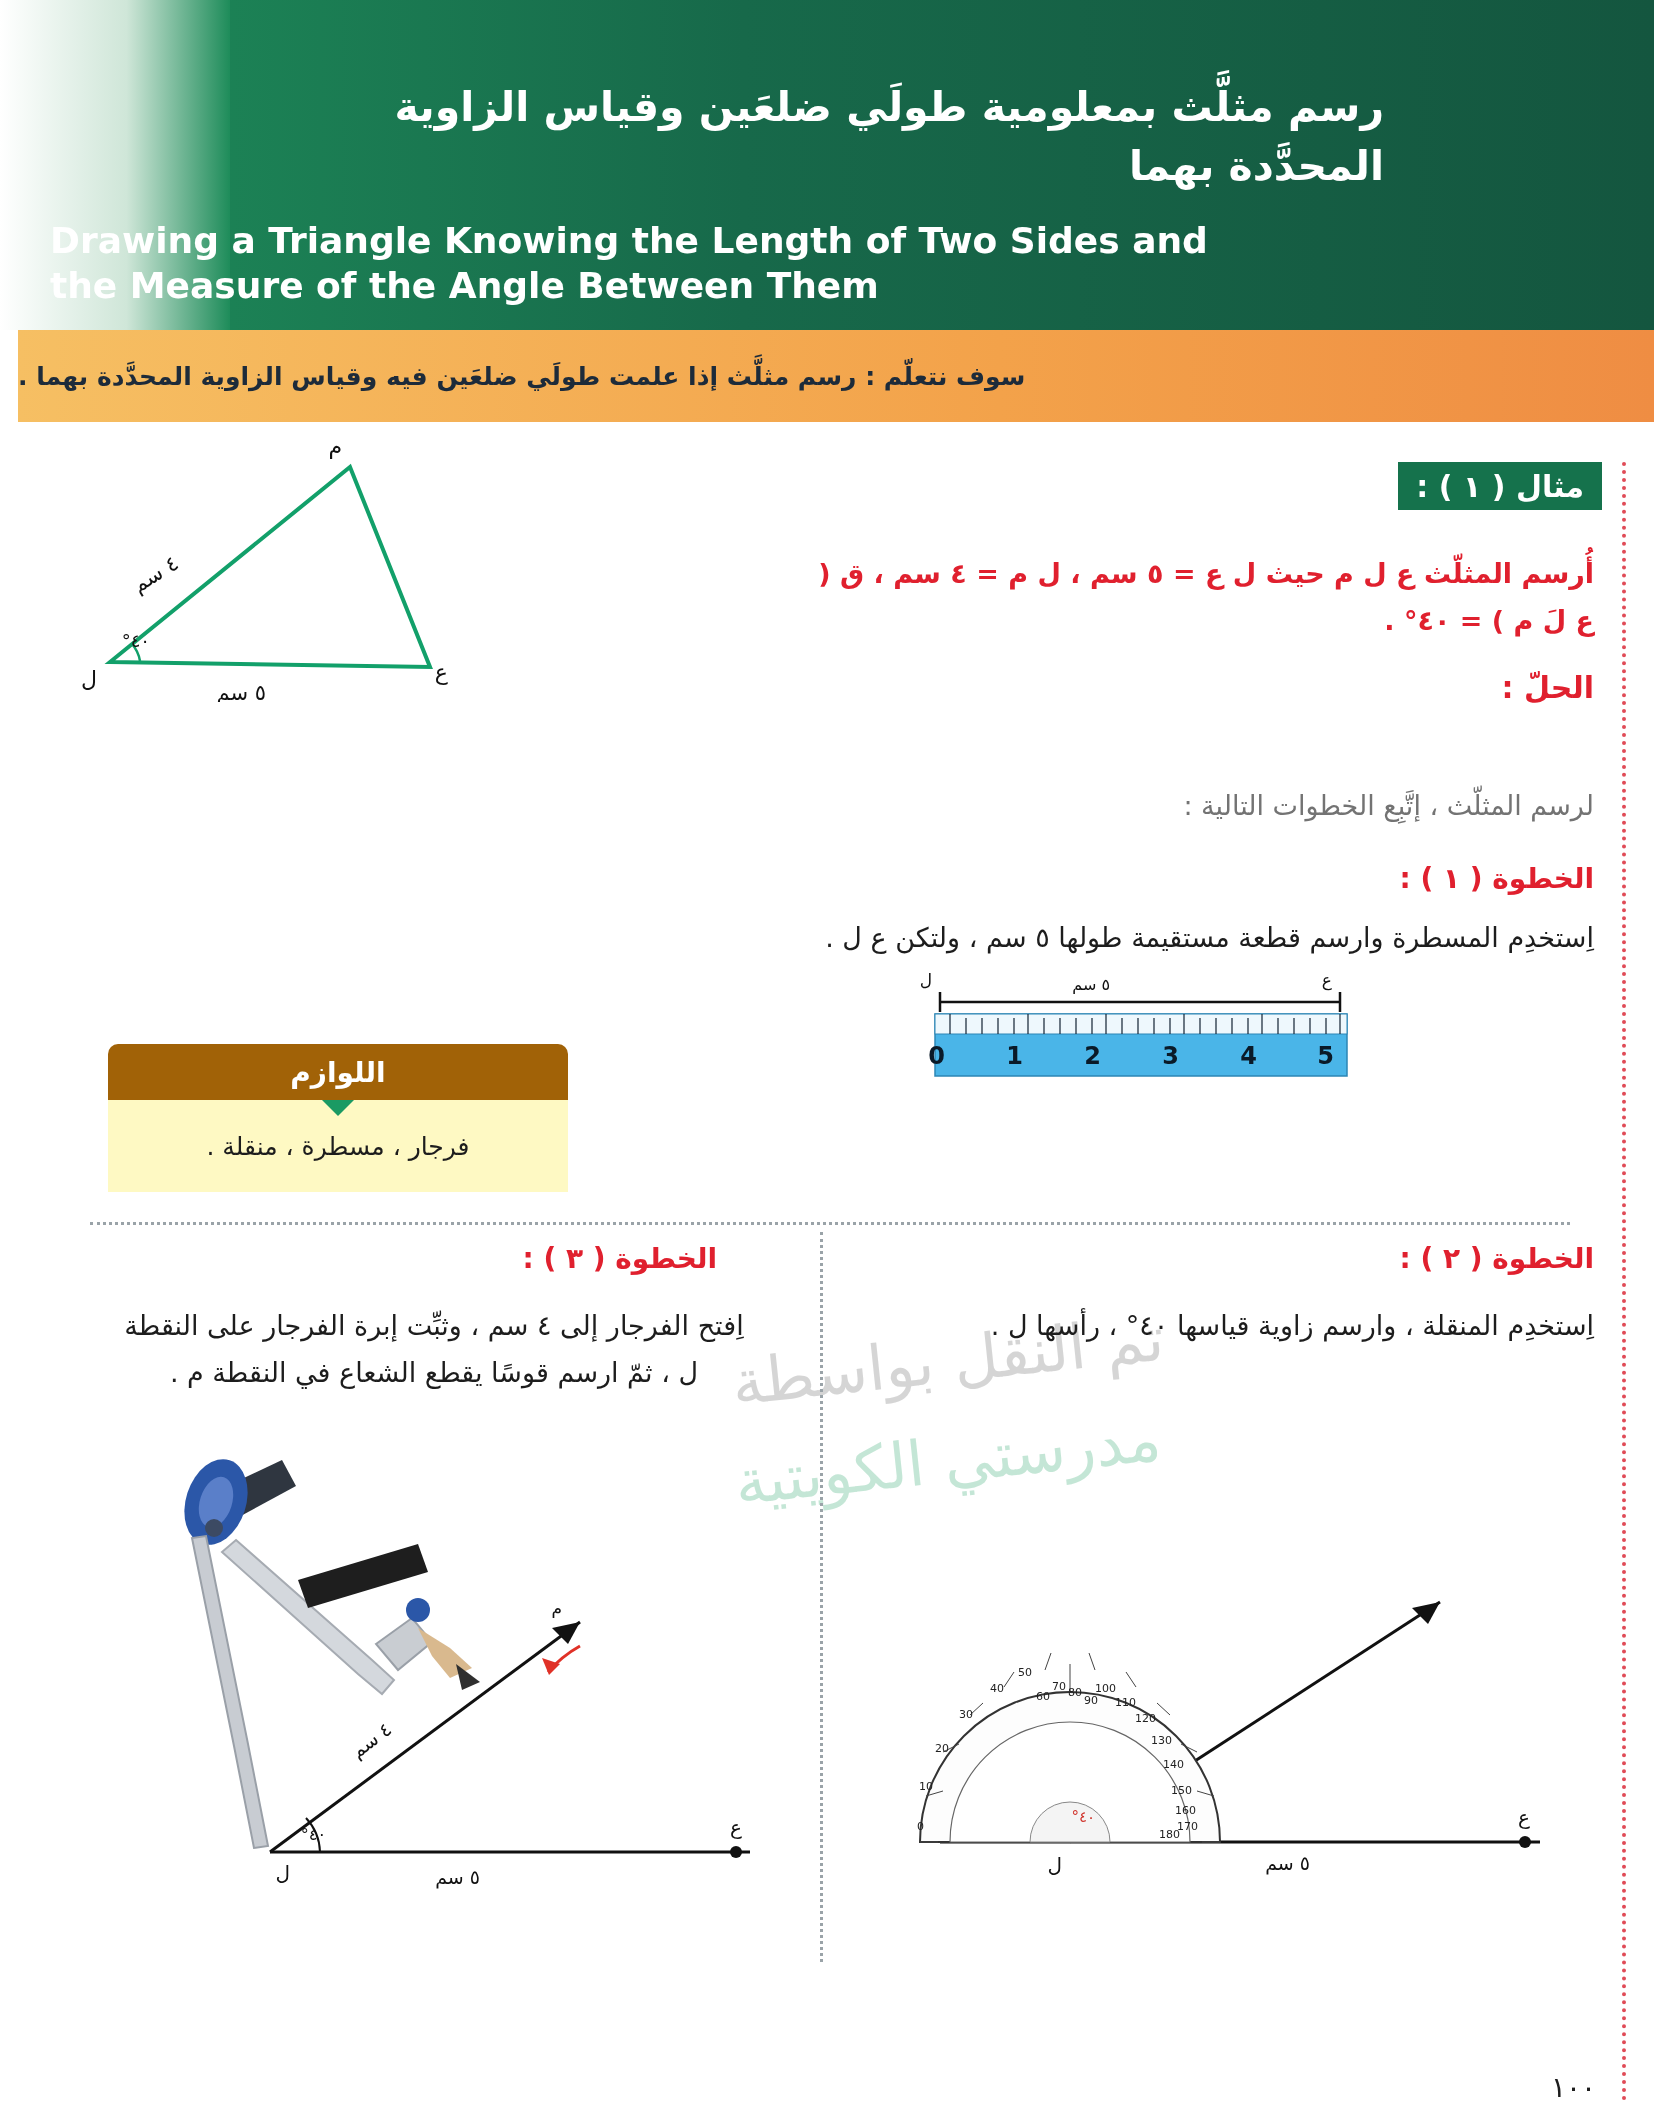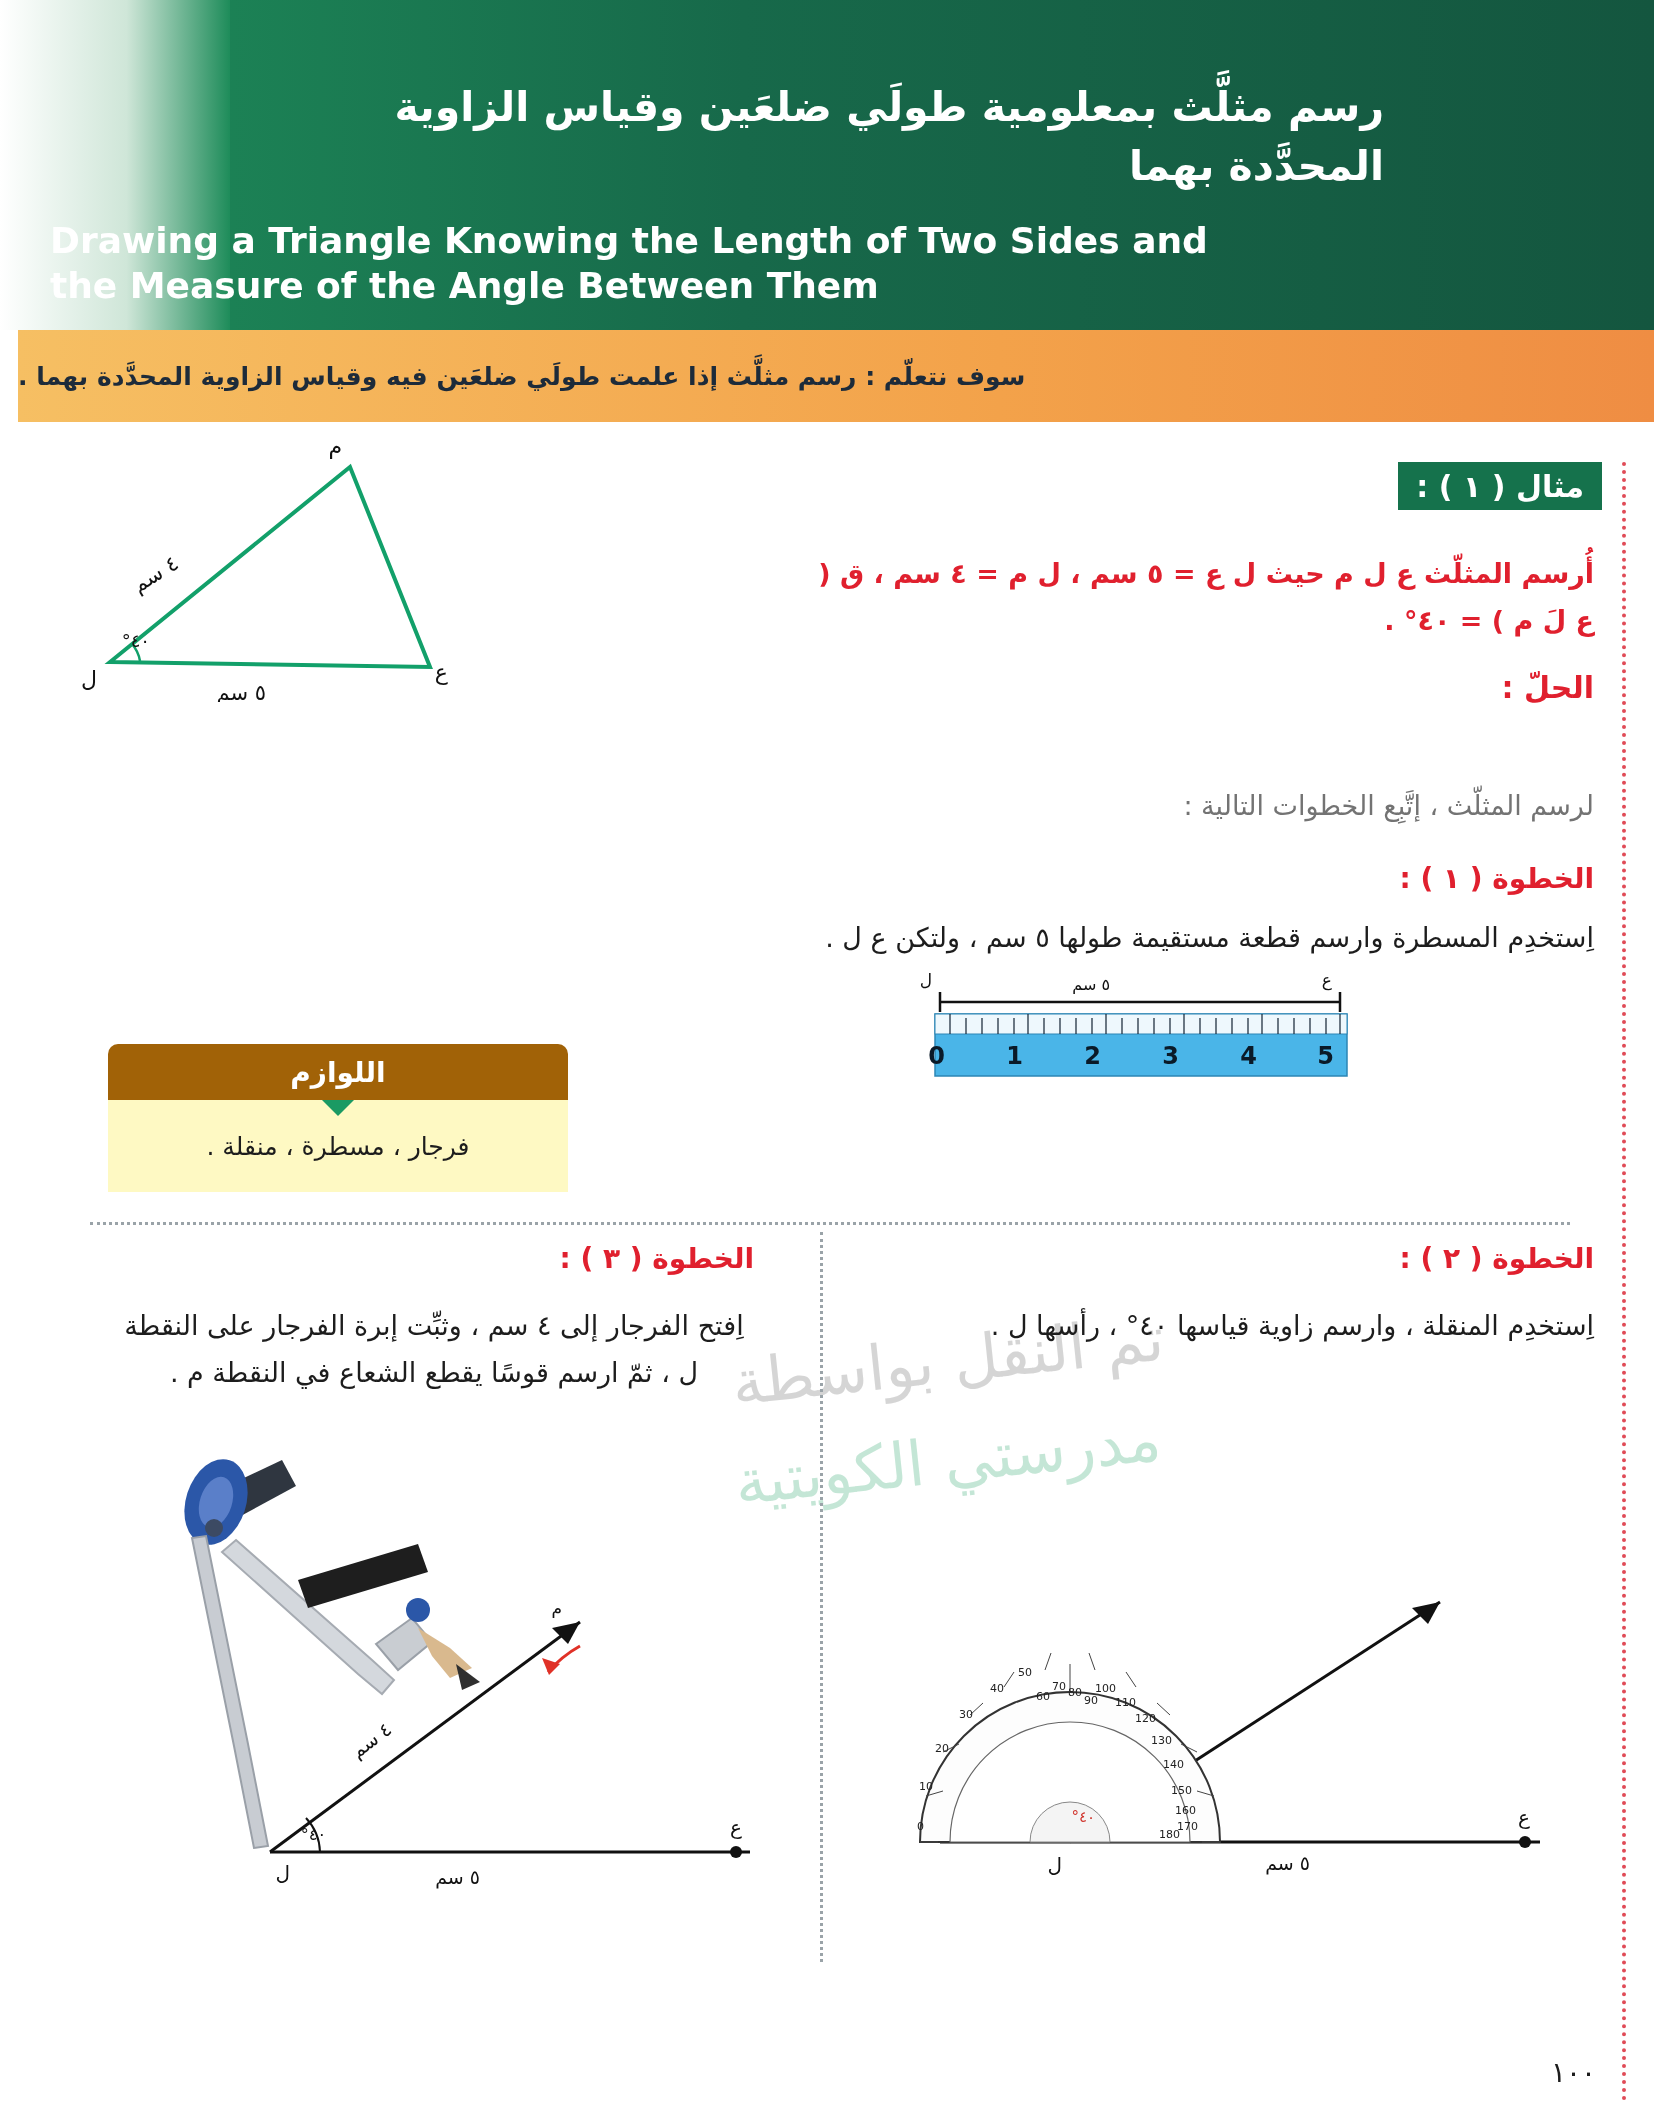--- a/index.html
+++ b/index.html
@@ -299,21 +299,21 @@
     width: 640px;
     color: #1d1d1d;
     font-size: 27px;
     line-height: 1.75;
     direction: rtl;
     text-align: right;
   }
   .step3-label {
     position: absolute;
     top: 820px;
-    right: 900px;
+    right: 937px;
     color: #e0202e;
     font-size: 28px;
     font-weight: bold;
     direction: rtl;
   }
   .step3-text {
     position: absolute;
     top: 880px;
     right: 900px;
     width: 640px;
@@ -334,21 +334,21 @@
   .fig-compass {
     position: absolute;
     top: 1010px;
     left: 150px;
     width: 640px;
     height: 520px;
   }
 
   .page-number {
     position: absolute;
-    bottom: 37px;
+    bottom: 22px;
     right: 58px;
     font-size: 28px;
     color: #1d1d1d;
     direction: rtl;
   }
 </style>
 </head>
 <body>
 
 <div class="header">

